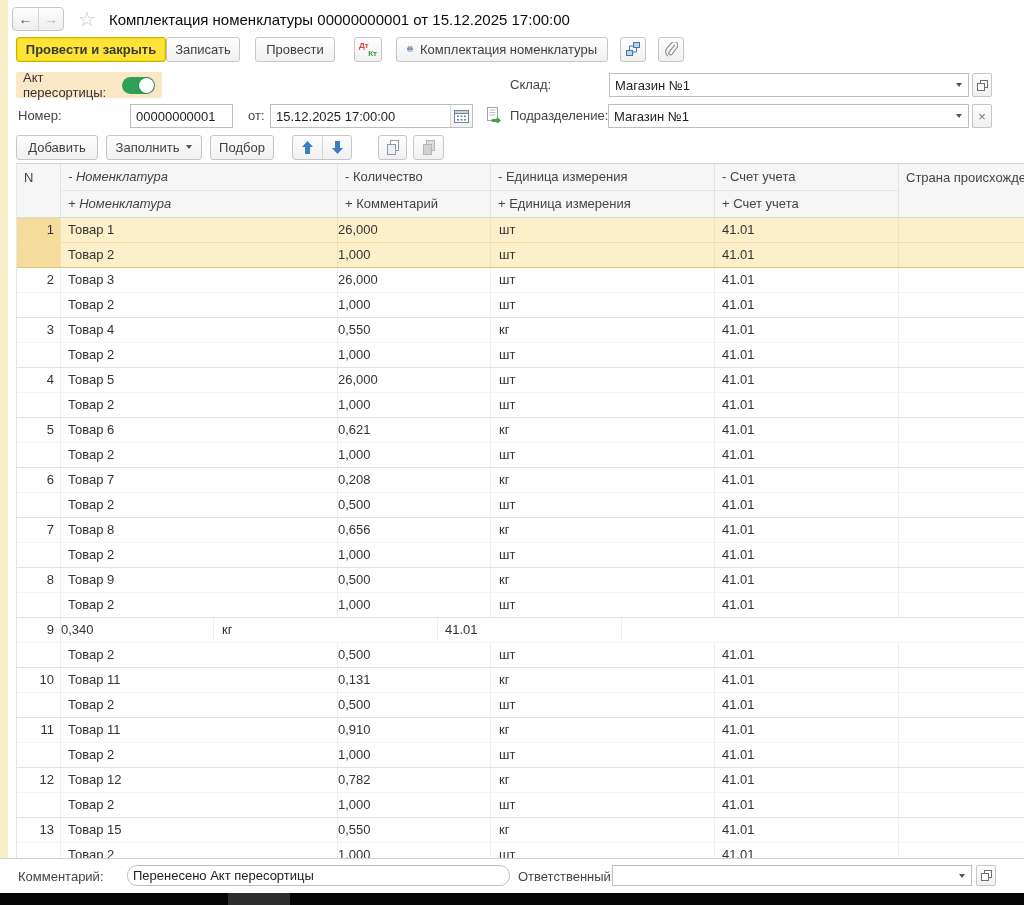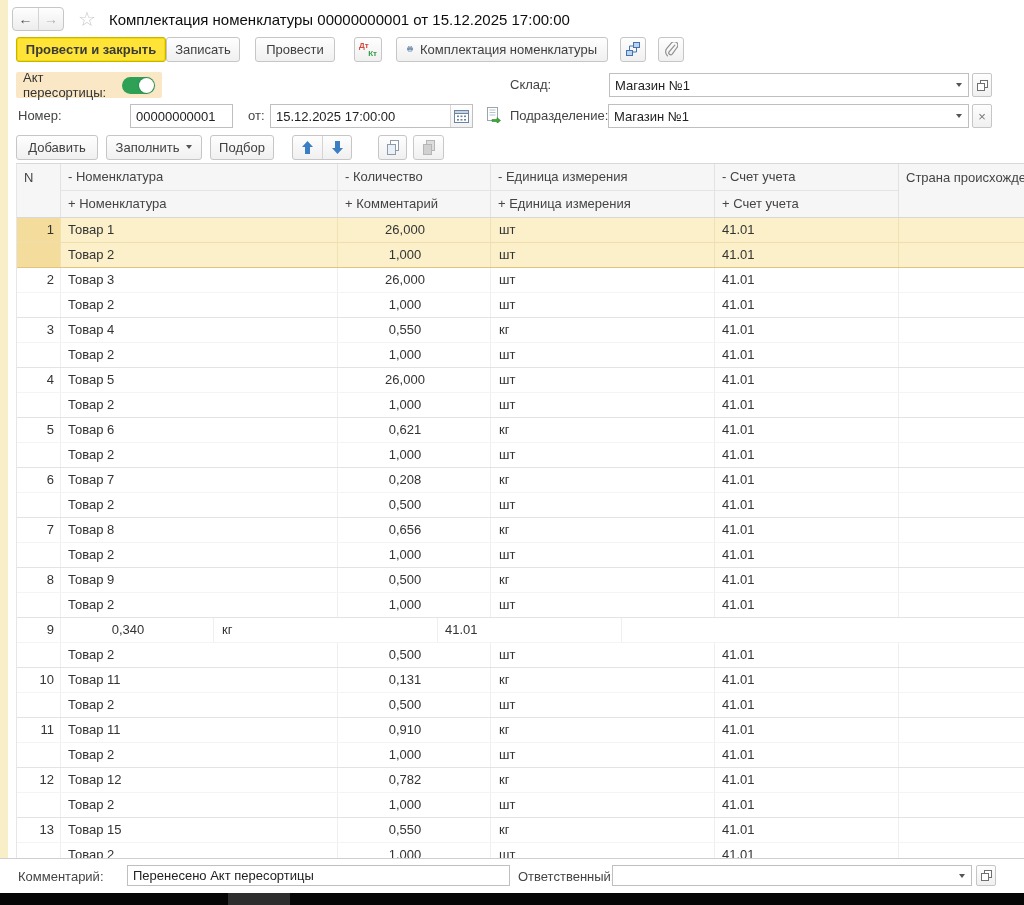--- a/index.html
+++ b/index.html
@@ -79,46 +79,46 @@
   
   .table-wrap { position:absolute; left:16px; top:163px; width:1008px; height:695px; overflow:hidden;
                 border-top:1px solid #d9d9d9; border-left:1px solid #e6e6e6; }
   .table-inner { width:1042px; }
   .thead { display:flex; background:#F6F6F6; height:54px; border-bottom:1px solid #d8d8d8; color:#444; font-size:13px; }
   .th { border-right:1px solid #e2e2e2; }
   .th.n { width:44px; padding:6px 0 0 7px; }
   .th.split { display:flex; flex-direction:column; }
   .th-half { height:27px; line-height:26px; padding-left:7px; white-space:nowrap; overflow:hidden; }
   .th-half.top { border-bottom:1px solid #e4e4e4; }
-  .th.nom { width:277px; } .th.qty { width:153px; } .th.unit { width:224px; } .th.acc { width:184px; }
+  .th.nom { width:277px;font-style:italic; } .th.qty { width:153px; } .th.unit { width:224px; } .th.acc { width:184px; }
   .th.country { width:160px; padding:6px 0 0 7px; white-space:nowrap; overflow:hidden; border-right:none; }
 
   .tbody { font-size:13px; color:#333; }
   .sub-row { display:flex; height:25px; line-height:24px; }
   .cell { border-right:1px solid #efefef; overflow:hidden; white-space:nowrap; }
   .c-n { width:44px; text-align:right; padding-right:6px; }
   .c-nom { width:277px; padding-left:7px; }
-  .c-qty { width:153px; text-align:center; padding-right:18px; }
+  .c-qty { width:153px; text-align:left; padding-right:18px; }
   .c-unit { width:224px; padding-left:8px; }
   .c-acc { width:184px; padding-left:7px; }
   .c-country { width:160px; border-right:none; }
   .sub-row.minus { border-bottom:1px solid #f4f4f4; }
   .sub-row.plus { border-bottom:1px solid #e3e3e3; }
   .group.selected .sub-row { background:#FBF0CA; }
   .group.selected .cell { border-right-color:#F0E1B2; }
   .group.selected .c-n { background:#F3DC9C; }
   .group.selected .sub-row.minus { border-bottom-color:#F0DFAC; }
   .group.selected .sub-row.plus { border-bottom-color:#E3C47B; }
 
   
   .footer { position:absolute; left:0; top:858px; width:1024px; height:35px; background:#fff;
             border-top:1px solid #cfcfcf; }
   .footer .lbl { font-size:13px; }
   .f-comment-lbl { left:18px; top:10px; }
-  .f-comment-input { left:127px; top:6px; width:383px; height:21px; }
+  .f-comment-input { left:127px; top:6px; width:383px; height:21px;border-radius:10px; }
   .f-resp-lbl { left:518px; top:10px; }
   .f-resp-combo { left:612px; top:6px; width:360px; height:21px; }
   .f-open-btn { left:976px; top:6px; height:21px; }
 
   .taskbar { position:absolute; left:0; top:893px; width:1024px; height:12px; background:#060606; }
   .task-seg { position:absolute; left:228px; top:0; width:62px; height:12px; background:#2d2d2d; }
 </style>
 </head>
 <body>
 

